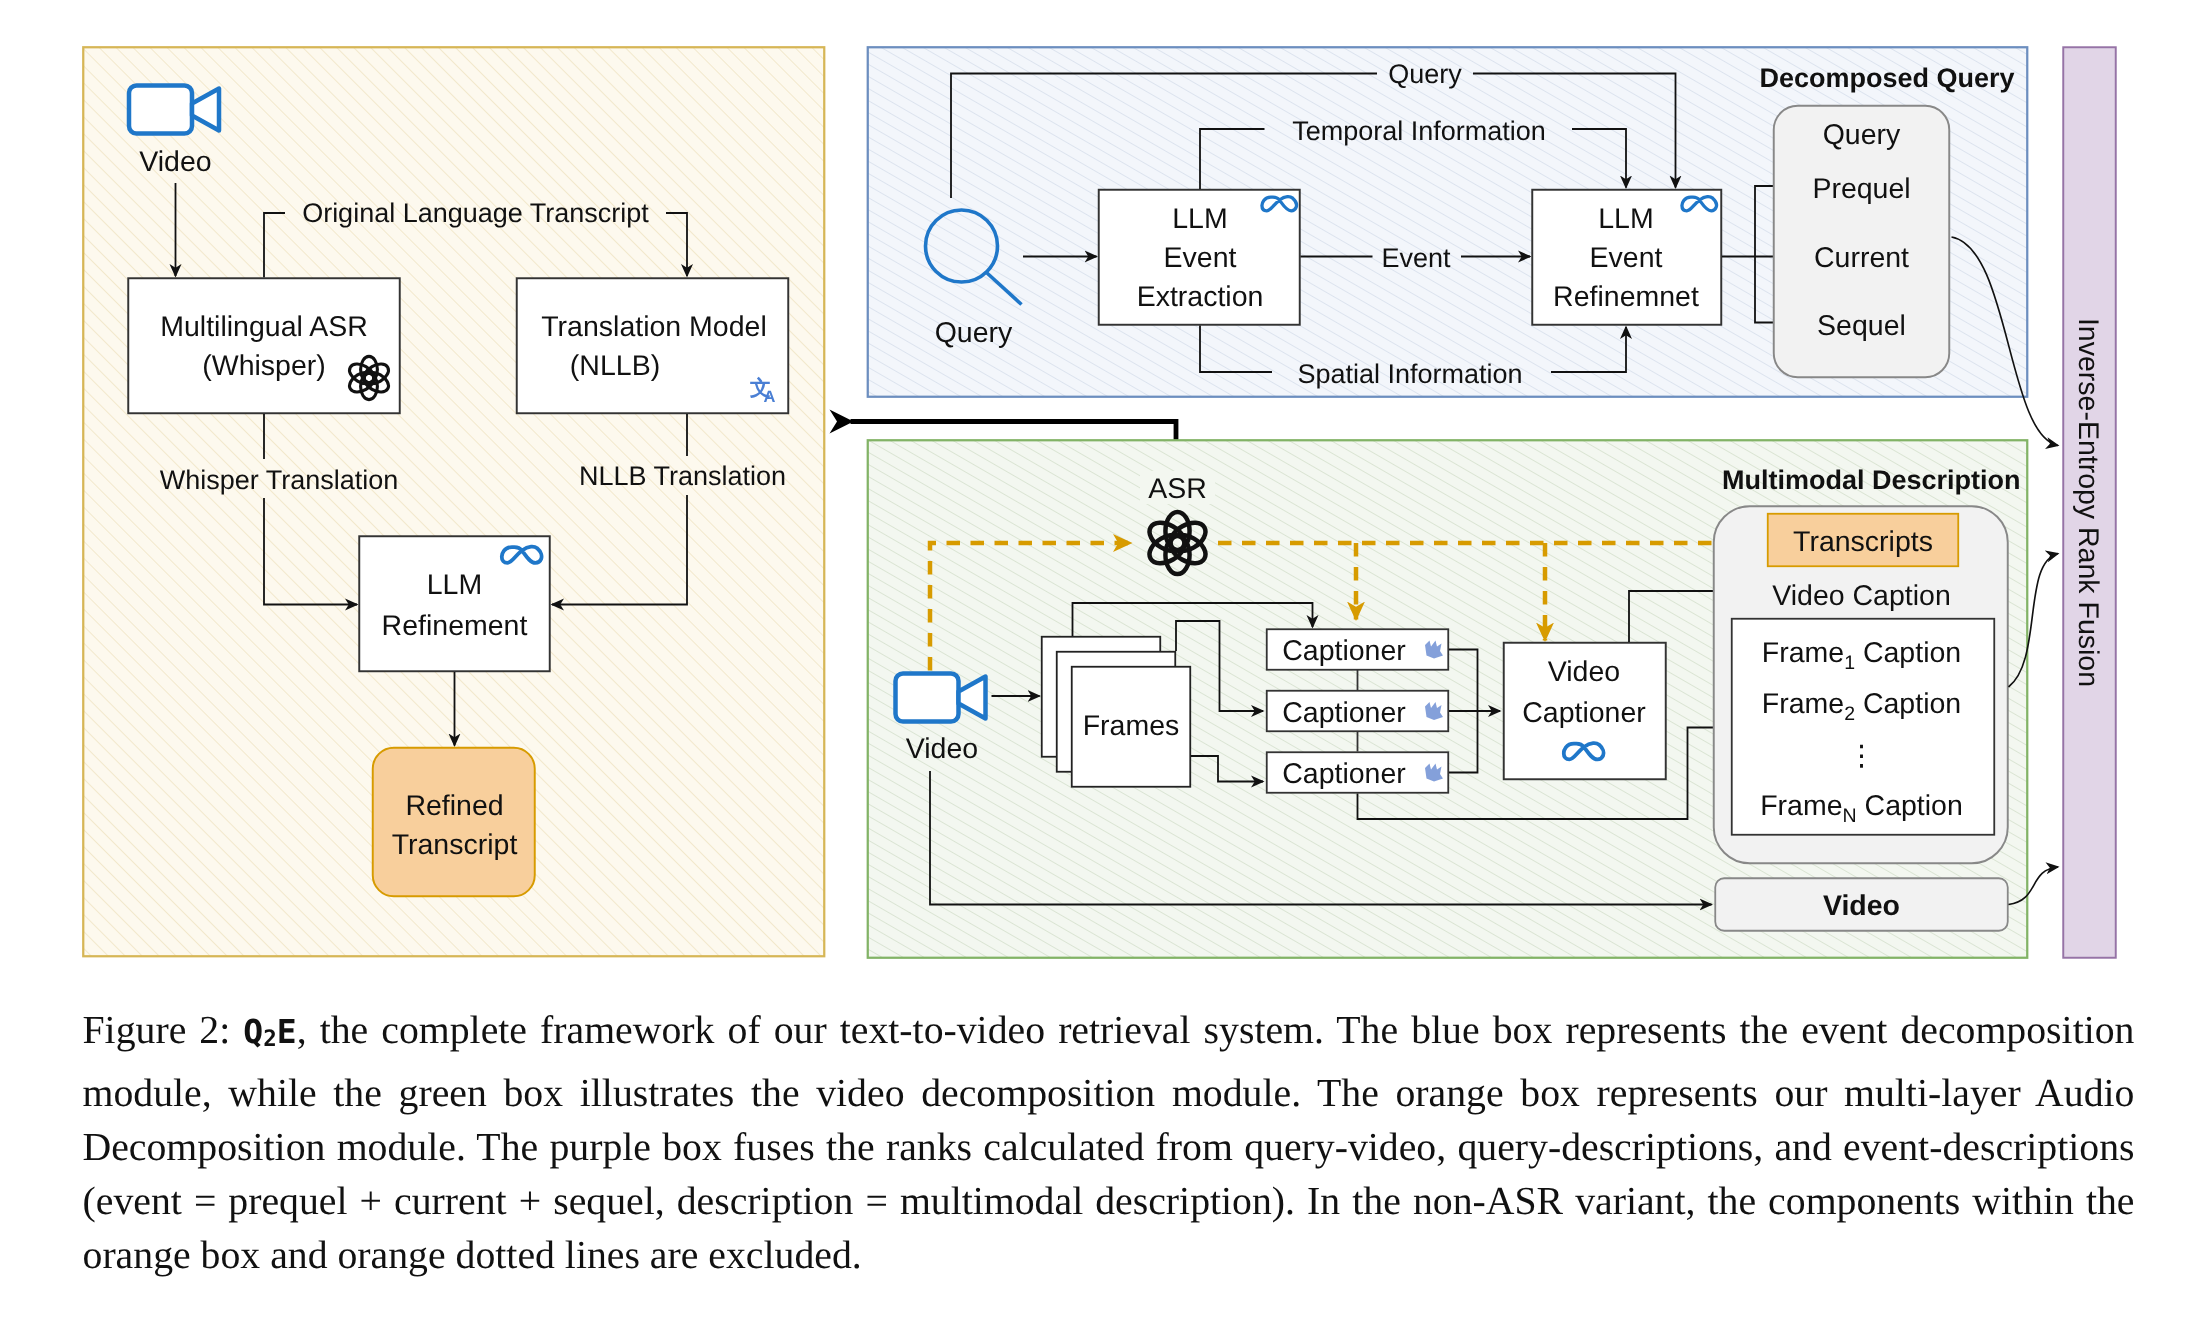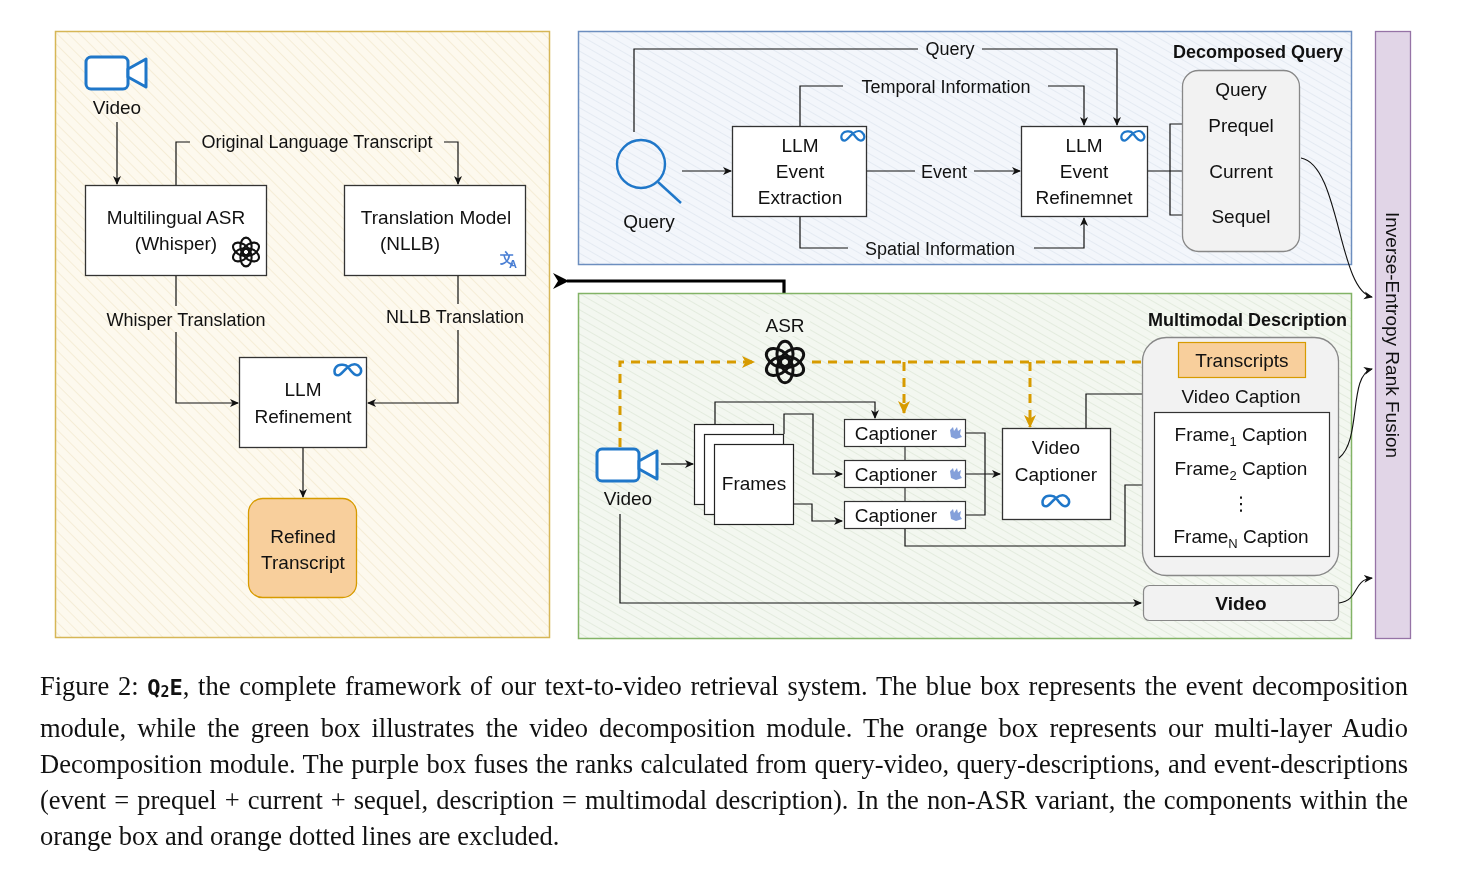--- a/index.html
+++ b/index.html
@@ -3,21 +3,21 @@
 <meta charset="utf-8">
 <style>
   html, body { margin:0; padding:0; background:#ffffff; }
   body { width:1469px; height:879px; position:relative; overflow:hidden; font-family:"Liberation Sans", sans-serif; }
   #diagram { position:absolute; left:0; top:0; width:1469px; height:650px; }
   #diagram text { font-family:"Liberation Sans", sans-serif; fill:#111; }
   .lbl { font-size:19px; }
   .lblsm { font-size:18px; }
   .bold { font-weight:bold; }
   .caption {
-    position:absolute; left:40px; top:668px; width:1368px;
+    position:absolute; left:55px; top:668px; width:1368px;
     font-family:"Liberation Serif", serif; font-size:26.5px; line-height:36px; color:#111;
     text-align:justify; text-align-last:left;
   }
   .caption .mono { font-family:"DejaVu Sans Mono", monospace; font-weight:bold; font-size:22px; }
   .caption .mono sub { font-size:15px; vertical-align:-2px; }
 </style>
 </head>
 <body>
 
 <svg id="diagram" width="1469" height="650" viewBox="0 0 1469 650" xmlns="http://www.w3.org/2000/svg">

